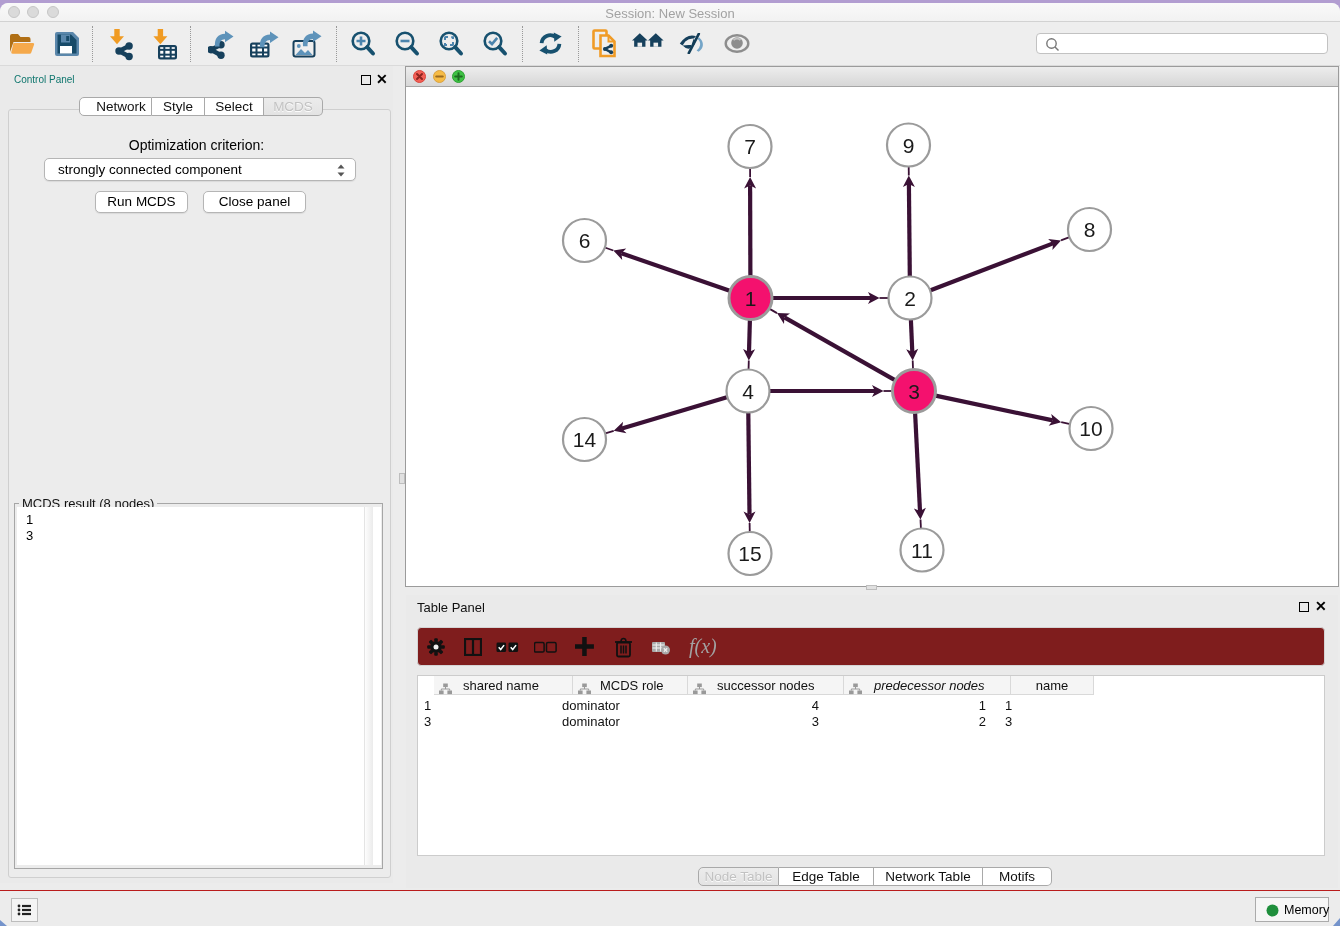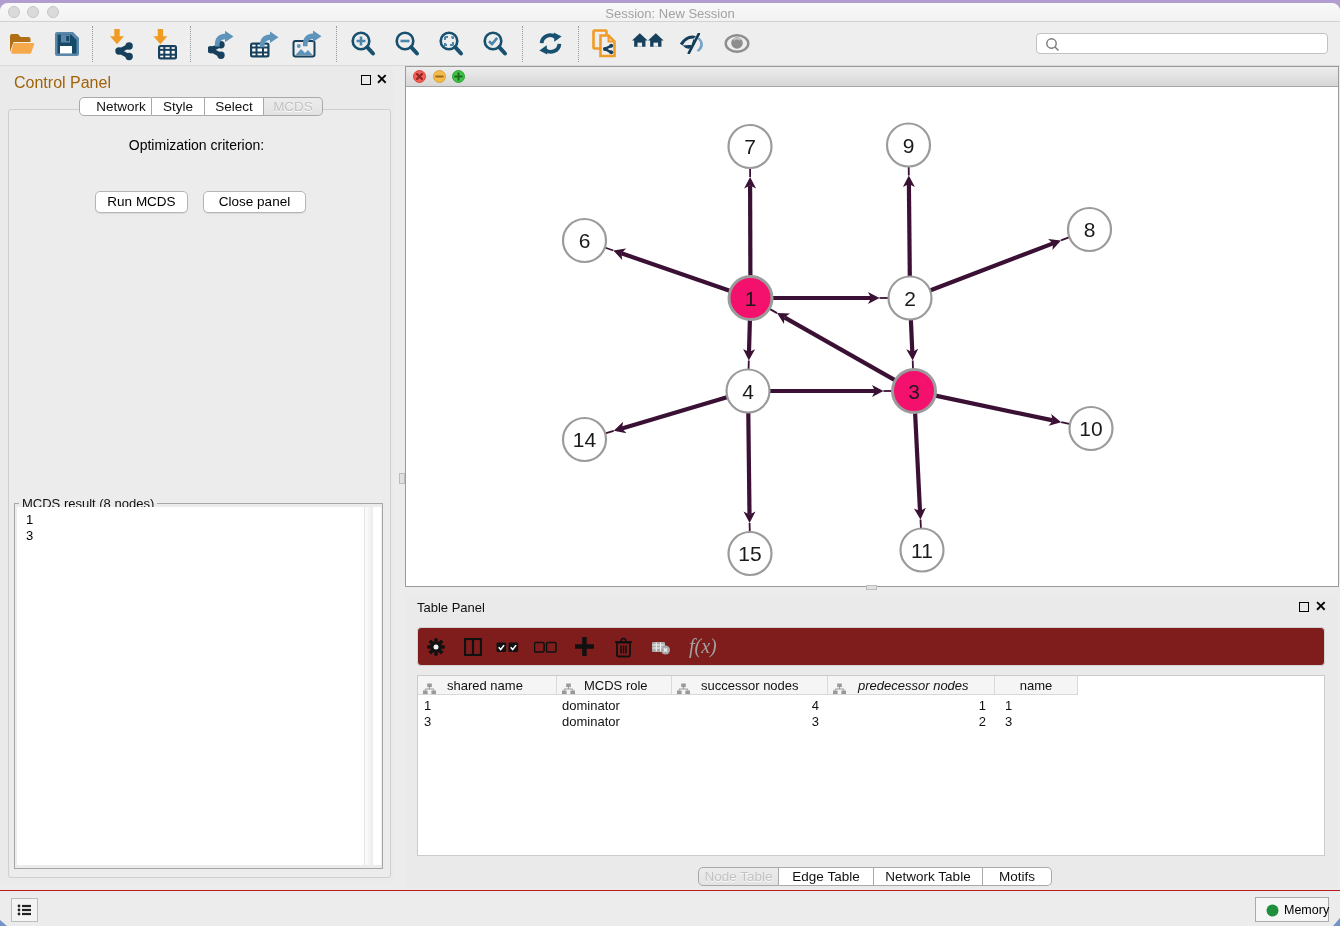--- a/index.html
+++ b/index.html
@@ -8,21 +8,21 @@
 #behind { left:0; top:0; width:1340px; height:14px; background:#b29dd1; border-bottom:1px solid #9a83c0;}
 #mainwin { left:0; top:3px; width:1340px; height:923px; background:#ececec; border-radius:9px 9px 0 0; }
 #titlebar { left:0; top:0; width:100%; height:19px; background:linear-gradient(#f9f9f9,#f2f2f2); border-radius:8px 8px 0 0; border-bottom:1px solid #d2d2d2;}
 .tl { width:12px; height:12px; border-radius:50%; background:#dadada; border:1px solid #c6c6c6; top:3px; }
 #title { width:100%; text-align:center; top:3px; font-size:13px; color:#a2a2a2; }
 #toolbar { left:0; top:19px; width:100%; height:44px; background:#eeeeee; border-bottom:1px solid #dadada;}
 .sep { top:4px; height:36px; width:0; border-left:1px dotted #999; }
 #search { left:1036px; top:11px; width:292px; height:21px; background:#fff; border:1px solid #c2c2c2; border-radius:4px; }
 
 #cpanel { left:0px; top:66px; width:393px; height:817px; background:#eaeaea; }
-#cphead { left:14px; top:8px; font-size:16px; color:#a16207; }
+#cphead { left:14px; top:8px; font-size:10px; color:#0f766e; }
 .tabrow { height:19px; display:flex; position:absolute; z-index:3; }
 .tab { background:#fff; border:1px solid #a9a9a9; border-left:none; font-size:13.5px; color:#111; text-align:center; line-height:17px; }
 .tab.first { border-left:1px solid #a9a9a9; border-radius:5px 0 0 5px; }
 .tab.last { border-radius:0 5px 5px 0; }
 .tab.sel { background:linear-gradient(#ececec,#e3e3e3); color:#c2c2c2; text-shadow:0 1px 0 #fcfcfc; }
 #cptabs { left:79px; top:31px; }
 #cpcontent { left:8px; top:43px; width:383px; height:769px; background:#ececec; border:1px solid #cfcfcf; border-radius:3px; z-index:1;}
 #optlabel { left:0; top:71px; width:100%; text-align:center; font-size:14px; color:#000; z-index:2;}
 #dd { left:44px; top:92px; width:312px; height:23px; background:#fff; border:1px solid #b5b5b5; border-radius:5px; font-size:13.5px; color:#000; line-height:21px; padding-left:13px; box-shadow:0 1px 1px rgba(0,0,0,0.08); z-index:2;}
 .btn { background:#fff; border:1px solid #b5b5b5; border-radius:5px; font-size:13.5px; color:#000; text-align:center; line-height:20px; height:22px; box-shadow:0 1px 1px rgba(0,0,0,0.08); z-index:2;}
@@ -195,20 +195,25 @@
   <div class="abs" style="left:361px; top:9px; width:10px; height:10px; border:1.5px solid #000;"></div>
   <div class="abs" style="left:376px; top:5px; font-size:14px; font-weight:bold; color:#000;">✕</div>
   <div class="abs tabrow" id="cptabs">
     <div class="tab first" style="width:73px;padding-left:11px;">Network</div>
     <div class="tab" style="width:53px;">Style</div>
     <div class="tab" style="width:59px;">Select</div>
     <div class="tab sel last" style="width:59px;">MCDS</div>
   </div>
   <div class="abs" id="cpcontent"></div>
   <div class="abs" id="optlabel">Optimization criterion:</div>
+  <div class="abs" id="dd">strongly connected component
+    <svg class="abs" style="right:9px;top:4px;" width="10" height="15" viewBox="0 0 10 15">
+        <path d="M1.5 5.5 L5 1.5 L8.5 5.5 Z M1.5 9.5 L5 13.5 L8.5 9.5 Z" fill="#555"></path>
+      </svg>
+  </div>
   <div class="abs btn" id="runbtn">Run MCDS</div>
   <div class="abs btn" id="closebtn">Close panel</div>
   <div class="abs" id="fieldset">
     <div class="abs" id="fslegend">MCDS result (8 nodes)</div>
     <div class="abs" id="fstext">1<br>3</div>
     <div class="abs" id="fsscroll"></div>
   </div>
 </div>
 
 <div class="abs" id="netwin">
@@ -345,21 +350,21 @@
         <line x1="0.5" y1="6" x2="12.5" y2="6" stroke="#efefef" stroke-width="1.1"></line>
         <line x1="0.5" y1="9" x2="12.5" y2="9" stroke="#efefef" stroke-width="1.1"></line>
         <line x1="4.3" y1="3.5" x2="4.3" y2="12.5" stroke="#efefef" stroke-width="1.1"></line>
         <line x1="8.6" y1="3.5" x2="8.6" y2="12.5" stroke="#efefef" stroke-width="1.1"></line>
         <circle cx="13.5" cy="11" r="4.5" fill="#a9a9a9"></circle>
         <path d="M11.8 9.3 l3.4 3.4 M15.2 9.3 l-3.4 3.4" stroke="#efefef" stroke-width="1.3"></path>
       </svg>
 <div class="abs" style="left:271px; top:7px; font-family:'Liberation Serif',serif; font-style:italic; font-size:20px; color:#a2a2a2;">f(x)</div>
     </div>
   <div class="abs" id="ttable">
-    <div id="thead" style="left:0; width:660px;">
+    <div id="thead" style="left:16px; width:660px;">
       <div class="th" style="left:0; width:139px; text-align:left;"><span style="position:absolute;left:5px;top:3px;"><svg width="13" height="12" viewBox="0 0 13 12" style="vertical-align:-2px;">
               <g fill="#999">
                 <rect x="4.2" y="0.5" width="4.6" height="3.6"></rect>
                 <rect x="0" y="7.5" width="4.6" height="3.6"></rect>
                 <rect x="8.4" y="7.5" width="4.6" height="3.6"></rect>
               </g>
               <path d="M6.5 4 v2 M2.3 7.5 v-1.5 h8.4 v1.5" stroke="#999" stroke-width="1" fill="none"></path>
             </svg></span><span style="margin-left:29px;">shared name</span></div>
       <div class="th" style="left:139px; width:115px; text-align:left;"><span style="position:absolute;left:5px;top:3px;"><svg width="13" height="12" viewBox="0 0 13 12" style="vertical-align:-2px;">
               <g fill="#999">

